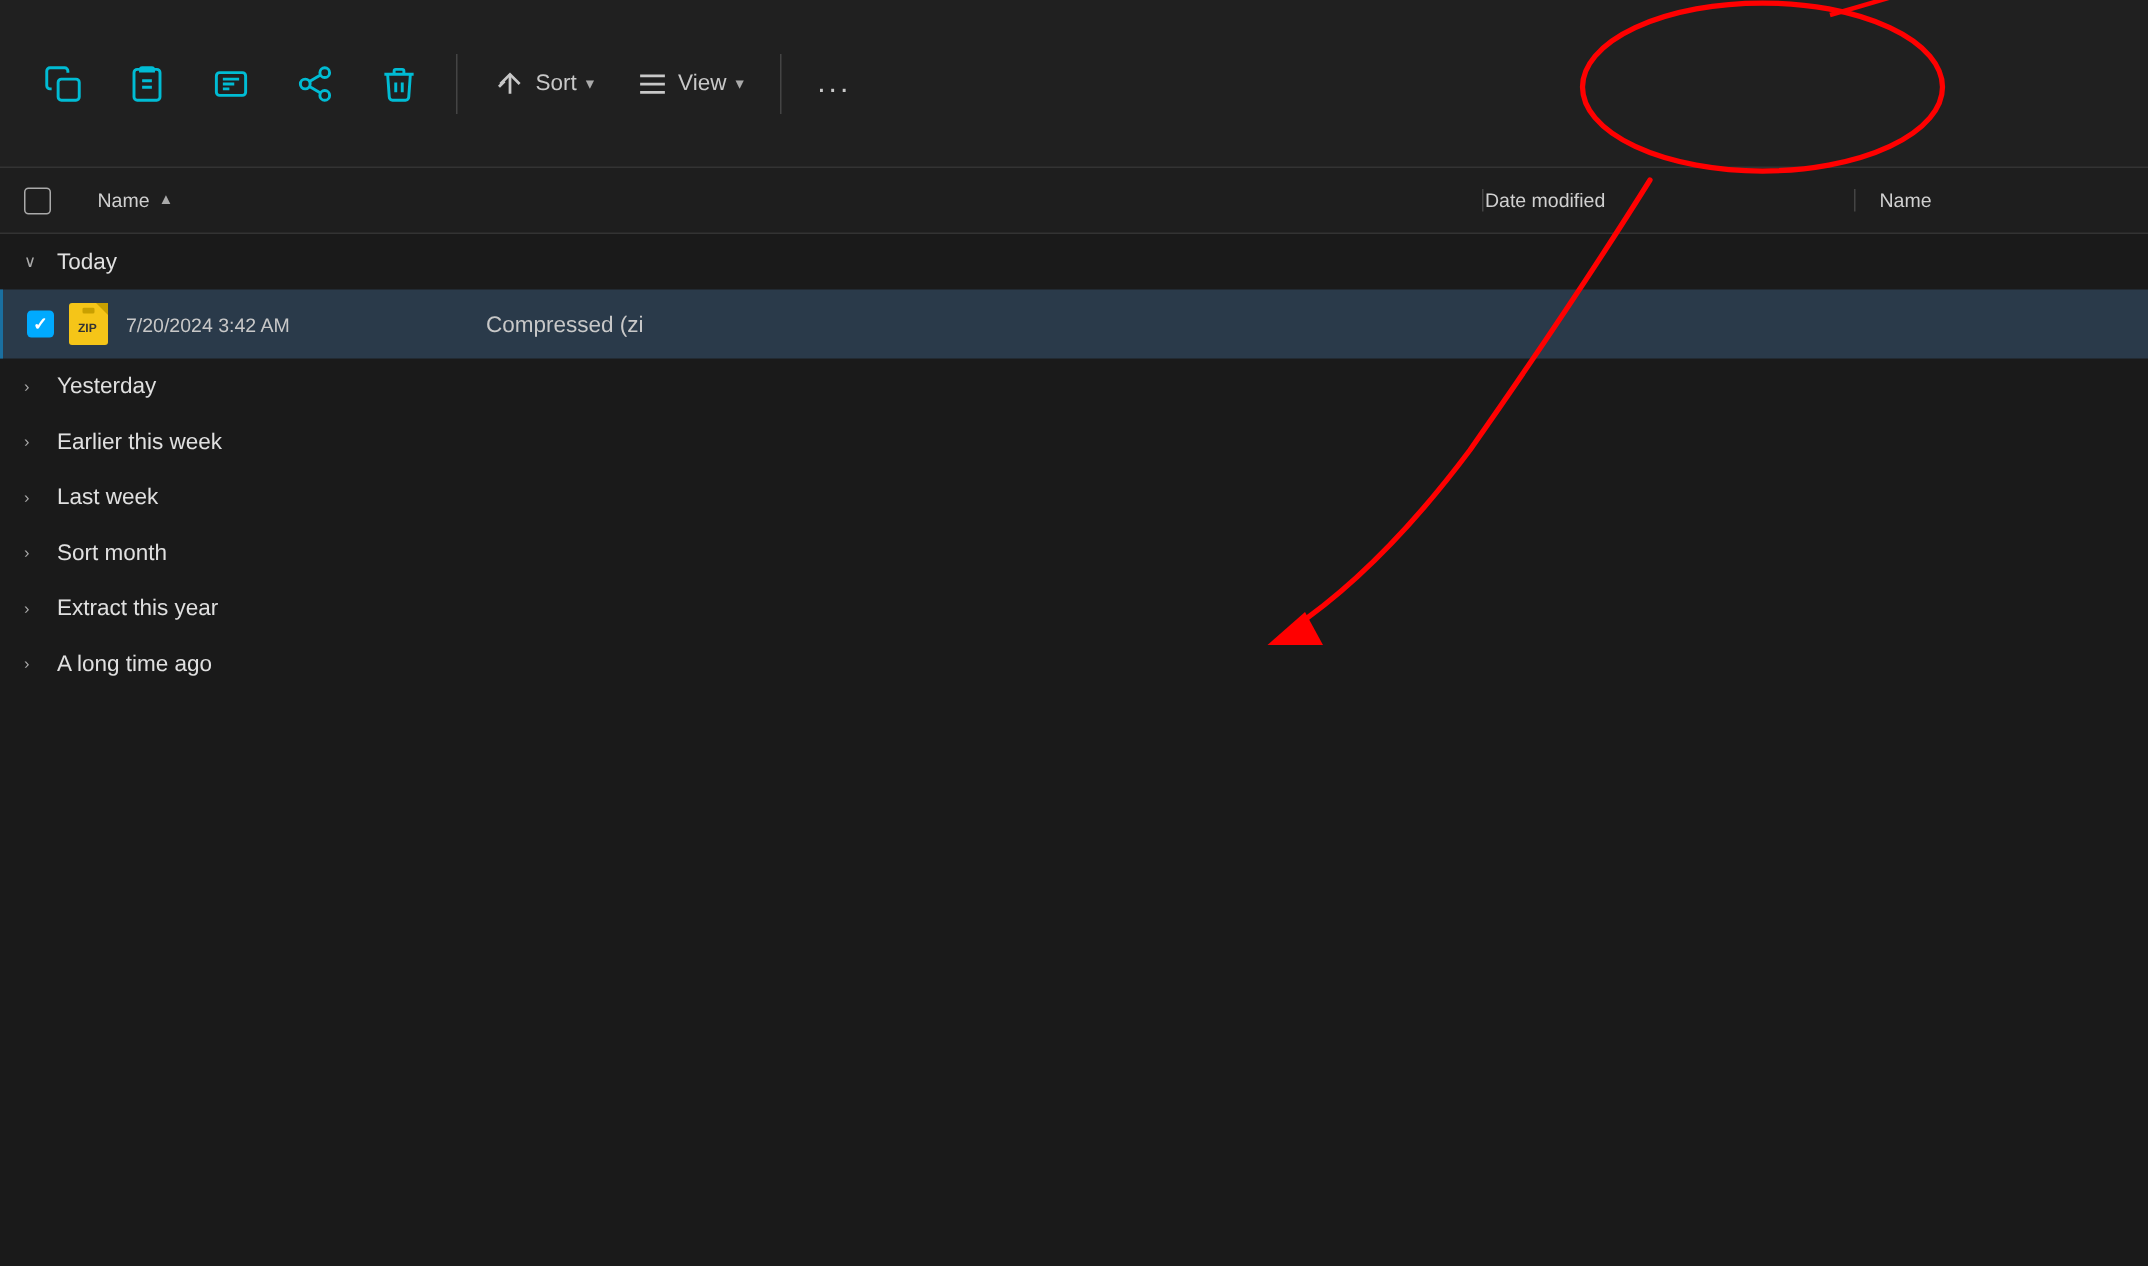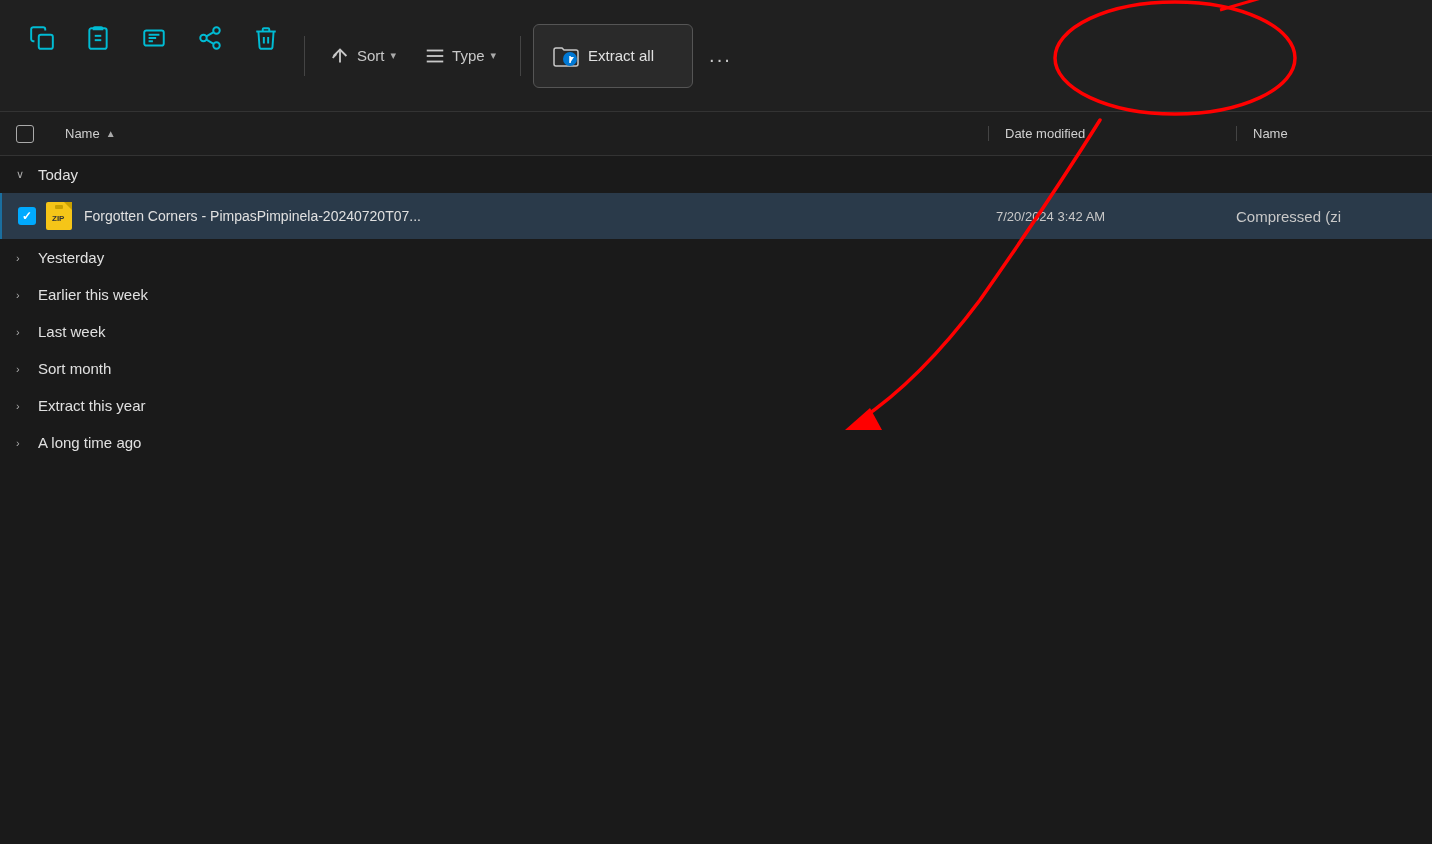--- a/index.html
+++ b/index.html
@@ -28,21 +28,21 @@
       width: 1px;
       height: 40px;
       background: #444;
       margin: 0 8px;
     }
 
     .toolbar-btn {
       display: flex;
       flex-direction: column;
       align-items: center;
-      justify-content: flex-start;
+      justify-content: center;
       background: none;
       border: none;
       color: #c8c8c8;
       cursor: pointer;
       padding: 8px 12px;
       border-radius: 4px;
       min-width: 50px;
       height: 80px;
       font-size: 11px;
       gap: 6px;
@@ -130,21 +130,21 @@
     .col-name .sort-arrow {
       font-size: 10px;
       color: #aaa;
     }
 
     .col-date {
       width: 240px;
       font-size: 13px;
       color: #d0d0d0;
       border-left: 1px solid #444;
-      padding-left: 16px;
+      padding-left: 1px;
     }
 
     .col-type {
       width: 180px;
       font-size: 13px;
       color: #d0d0d0;
       border-left: 1px solid #444;
       padding-left: 16px;
     }
 
@@ -341,39 +341,26 @@
   </button>
 
   <button class="toolbar-btn view-btn">
     <span class="icon-shape" style="width:22px;height:22px;">
       <svg width="22" height="22" viewBox="0 0 24 24" fill="none" stroke="#c8c8c8" stroke-width="2">
         <line x1="3" y1="6" x2="21" y2="6"></line>
         <line x1="3" y1="12" x2="21" y2="12"></line>
         <line x1="3" y1="18" x2="21" y2="18"></line>
       </svg>
     </span>
-    <span style="font-size:15px; color:#c8c8c8;">Type</span>
+    <span style="font-size:15px; color:#c8c8c8;">View</span>
     <span style="font-size:11px; color:#aaa;">▾</span>
   </button>
 
   <div class="toolbar-separator"></div>
 
-  <button class="toolbar-btn extract-btn">
-    <span class="icon-shape" style="width:28px;height:28px;">
-      <svg width="28" height="28" viewBox="0 0 28 28" fill="none">
-
-        <path d="M2 8 Q2 6 4 6 L10 6 L12 8 L24 8 Q26 8 26 10 L26 22 Q26 24 24 24 L4 24 Q2 24 2 22 Z" fill="none" stroke="#c8c8c8" stroke-width="1.5"></path>
-
-        <circle cx="18" cy="17" r="7" fill="#0078d4"></circle>
-        <polygon points="18,13 18,19 14,19" fill="white" transform="rotate(180,18,17)"></polygon>
-        <line x1="18" y1="21" x2="18" y2="14" stroke="white" stroke-width="1.5"></line>
-      </svg>
-    </span>
-    <span style="font-size:15px; color:#e0e0e0; font-weight:500;">Extract all</span>
-  </button>
 
   <button class="toolbar-btn more-btn">
     <span style="font-size:20px; letter-spacing:2px; color:#c8c8c8;">...</span>
   </button>
 </div>
 
 <div class="col-header">
   <div class="col-header-checkbox"></div>
   <div class="col-name">
     <span>Name</span>
@@ -398,21 +385,20 @@
     <div class="file-row-checkbox"></div>
     <div class="file-icon">
       <div class="zip-icon">
         <svg width="20" height="22" viewBox="0 0 20 22" fill="none">
           <rect width="20" height="22" rx="2" fill="#f5c518"></rect>
           <rect x="6" y="0" width="8" height="4" rx="1" fill="#c9a000"></rect>
           <text x="3" y="16" font-size="8" font-weight="bold" fill="#333">ZIP</text>
         </svg>
       </div>
     </div>
-    <div class="file-name">Forgotten Corners - PimpasPimpinela-20240720T07...</div>
     <div class="file-date">7/20/2024 3:42 AM</div>
     <div class="file-type">Compressed (zi</div>
   </div>
 
   <div class="group-header">
     <span class="chevron">›</span>
     <span>Yesterday</span>
   </div>
 
   <div class="group-header">

